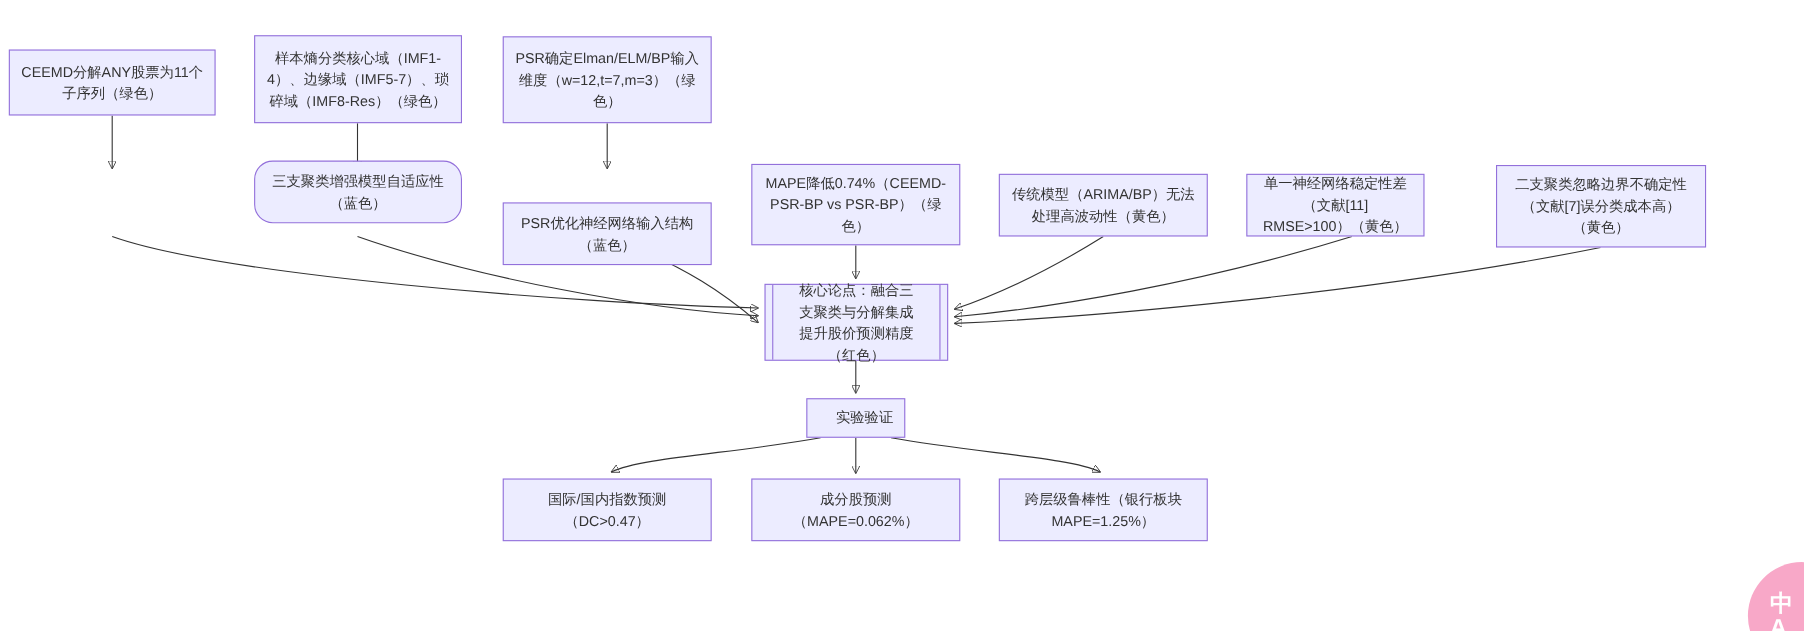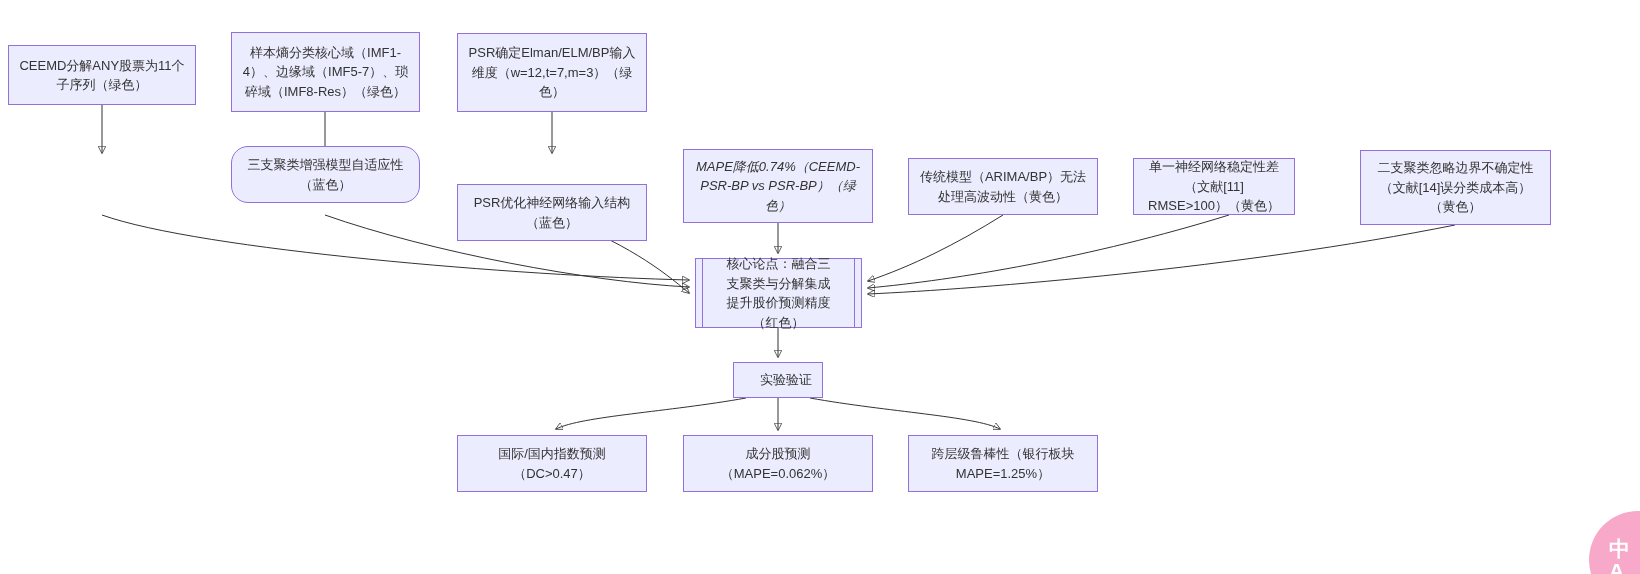--- a/index.html
+++ b/index.html
@@ -112,34 +112,34 @@
 
 
   <div class="node" style="left:231px; top:146px; width:189px; height:57px;border-radius:17px;">
     <div class="label">三支聚类增强模型自适应性（蓝色）</div>
   </div>
 
   <div class="node" style="left:457px; top:158px; width:190px; height:57px;margin-top:26px;">
     <div class="label">PSR优化神经网络输入结构（蓝色）</div>
   </div>
 
-  <div class="node" style="left:683px; top:149px; width:190px; height:74px;font-style:italic;">
+  <div class="node" style="left:683px; top:149px; width:190px; height:74px;">
     <div class="label">MAPE降低0.74%（CEEMD-PSR-BP vs PSR-BP）（绿色）</div>
   </div>
 
   <div class="node" style="left:908px; top:158px; width:190px; height:57px;">
     <div class="label">传统模型（ARIMA/BP）无法处理高波动性（黄色）</div>
   </div>
 
   <div class="node" style="left:1133px; top:158px; width:162px; height:57px;">
     <div class="label">单一神经网络稳定性差（文献[11] RMSE&gt;100）（黄色）</div>
   </div>
 
   <div class="node" style="left:1360px; top:150px; width:191px; height:75px;">
-    <div class="label">二支聚类忽略边界不确定性（文献[14]误分类成本高）（黄色）</div>
+    <div class="label">二支聚类忽略边界不确定性（文献[7]误分类成本高）（黄色）</div>
   </div>
 
   <div class="node subroutine" style="left:695px; top:258px; width:167px; height:70px; padding:4px 25px;">
     <div class="inner-line left"></div>
     <div class="inner-line right"></div>
     <div class="label">核心论点：融合三支聚类与分解集成提升股价预测精度（红色）</div>
   </div>
 
   <div class="node" style="left:733px; top:362px; width:90px; height:36px;text-align:right;">
     <div class="label">实验验证</div>

